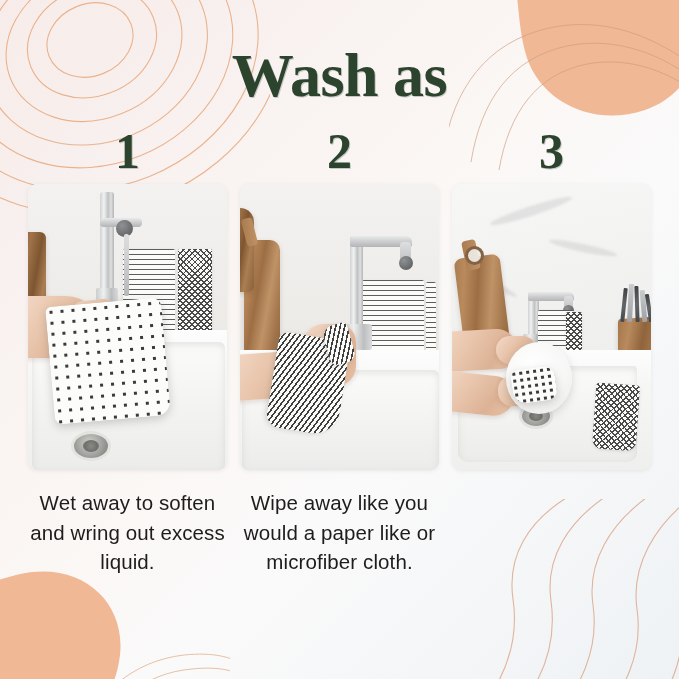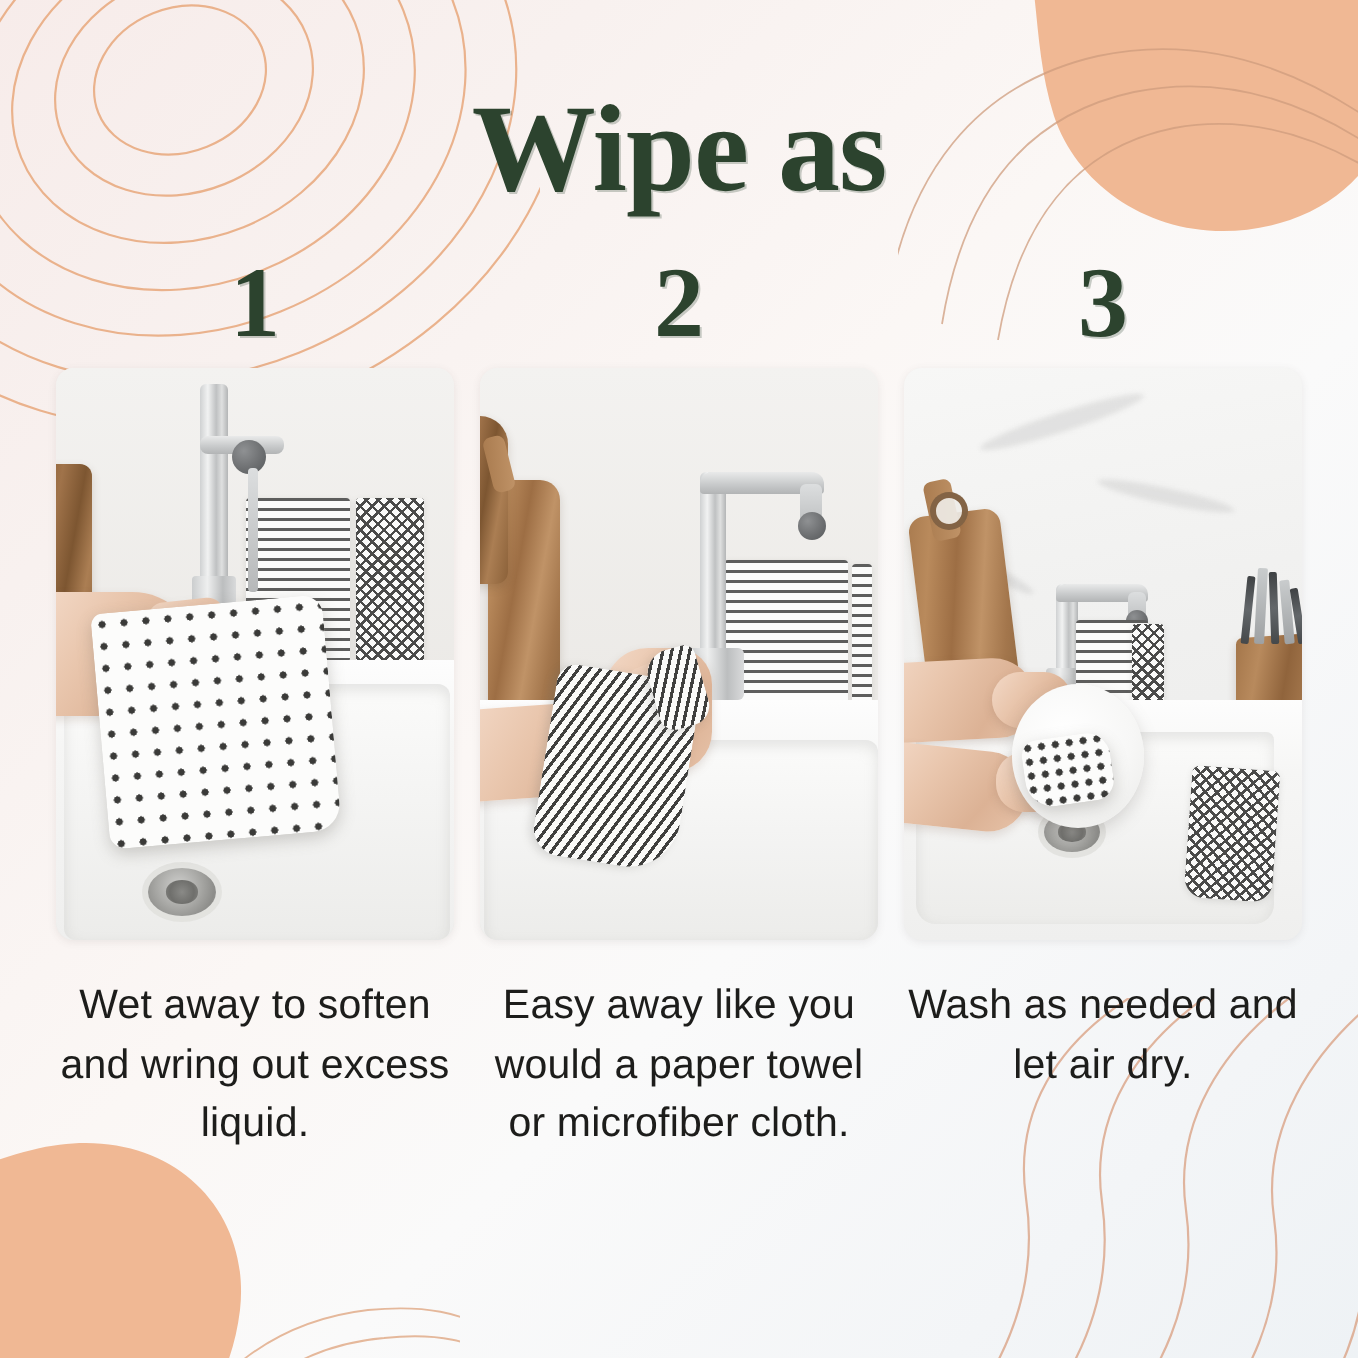--- a/index.html
+++ b/index.html
@@ -305,21 +305,21 @@
   <svg class="deco" id="deco-br" viewBox="0 0 230 220" fill="none">
     <g stroke="#dba487" stroke-width="1.1" fill="none" opacity="0.8">
       <path d="M-10 224 C 28 182, 40 140, 34 100 C 28 58, 48 22, 92 -4"></path>
       <path d="M26 226 C 64 186, 78 144, 72 102 C 66 60, 88 22, 132 -6"></path>
       <path d="M66 228 C 104 190, 120 148, 114 106 C 108 64, 130 24, 174 -6"></path>
       <path d="M110 230 C 148 194, 164 152, 158 110 C 152 68, 174 26, 218 -6"></path>
       <path d="M156 232 C 192 198, 208 156, 202 114 C 196 72, 216 30, 256 -4"></path>
     </g>
   </svg>
 
-  <div id="title">Wipe as</div>
+  <div id="title">Wash as</div>
 
   <div id="columns">
 
     <div class="col">
       <div class="step-number">1</div>
 
       <div class="photo">
         <div class="photo-inner">
           <div class="wall"></div>
 
@@ -375,21 +375,21 @@
           <div class="skin" style="left:-10px; top:168px; width:96px; height:46px; border-radius:0 30px 26px 0; transform:rotate(-4deg);"></div>
           <div class="skin" style="left:62px; top:140px; width:54px; height:62px; border-radius:22px 18px 20px 16px;"></div>
           <div class="finger" style="left:72px; top:146px; width:36px; height:15px; transform:rotate(-22deg);"></div>
           <div class="finger" style="left:74px; top:162px; width:36px; height:14px; transform:rotate(-8deg);"></div>
 
           <div class="cloth-diag" style="left:32px; top:152px; width:72px; height:96px; transform:rotate(9deg); border-radius:10px 6px 26px 14px;"></div>
           <div class="cloth-diag" style="left:86px; top:140px; width:26px; height:40px; transform:rotate(-16deg); border-radius:12px 6px 10px 8px;"></div>
         </div>
       </div>
 
-      <div class="caption">Easy away like you would a paper towel or microfiber cloth.</div>
+      <div class="caption">Wipe away like you would a paper like or microfiber cloth.</div>
     </div>
 
     <div class="col">
       <div class="step-number">3</div>
 
       <div class="photo">
         <div class="photo-inner">
           <div class="wall marble"></div>
           <div class="marble-vein" style="left:36px; top:22px; width:86px; height:10px; transform:rotate(-18deg);"></div>
           <div class="marble-vein" style="left:96px; top:60px; width:70px; height:8px; transform:rotate(12deg);"></div>
@@ -425,17 +425,16 @@
           <div class="skin" style="left:46px; top:192px; width:40px; height:30px; border-radius:14px;"></div>
 
           <div class="plate" style="left:54px; top:158px; width:66px; height:72px;"></div>
 
           <div class="cloth-dotted" style="left:60px; top:184px; width:44px; height:34px; background-size:7px 7px; transform:rotate(-8deg); border-radius:8px 12px 10px 14px;"></div>
 
           <div class="cloth-zig" style="left:142px; top:200px; width:44px; height:66px; transform:rotate(4deg); border-radius:4px 4px 10px 10px;"></div>
         </div>
       </div>
 
-      <div class="caption">Wash as needed and let air dry.</div>
     </div>
 
   </div>
 </div>
 
 </body></html>

